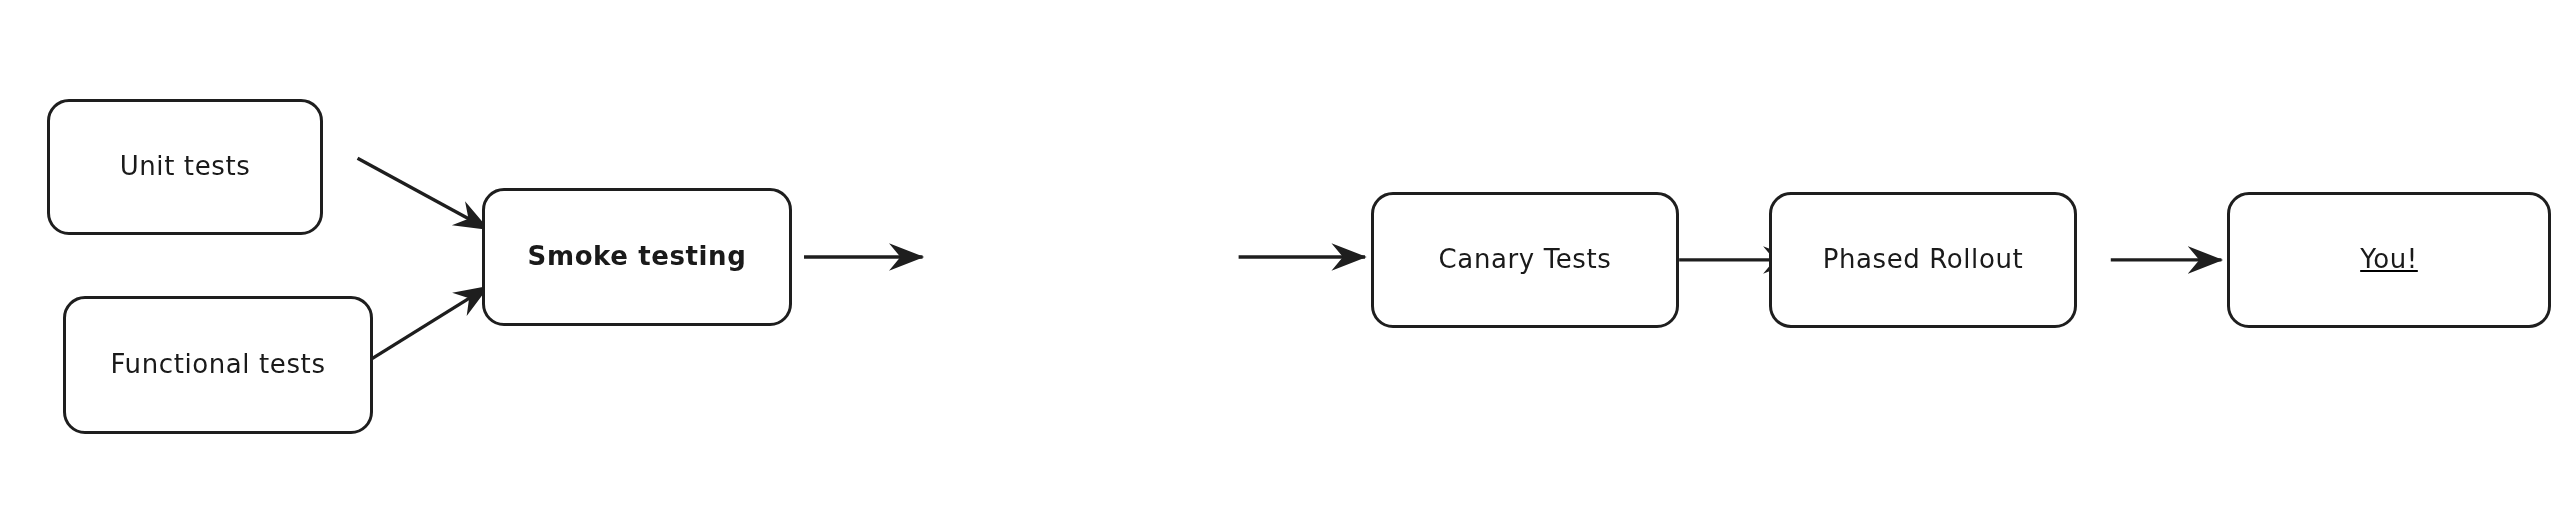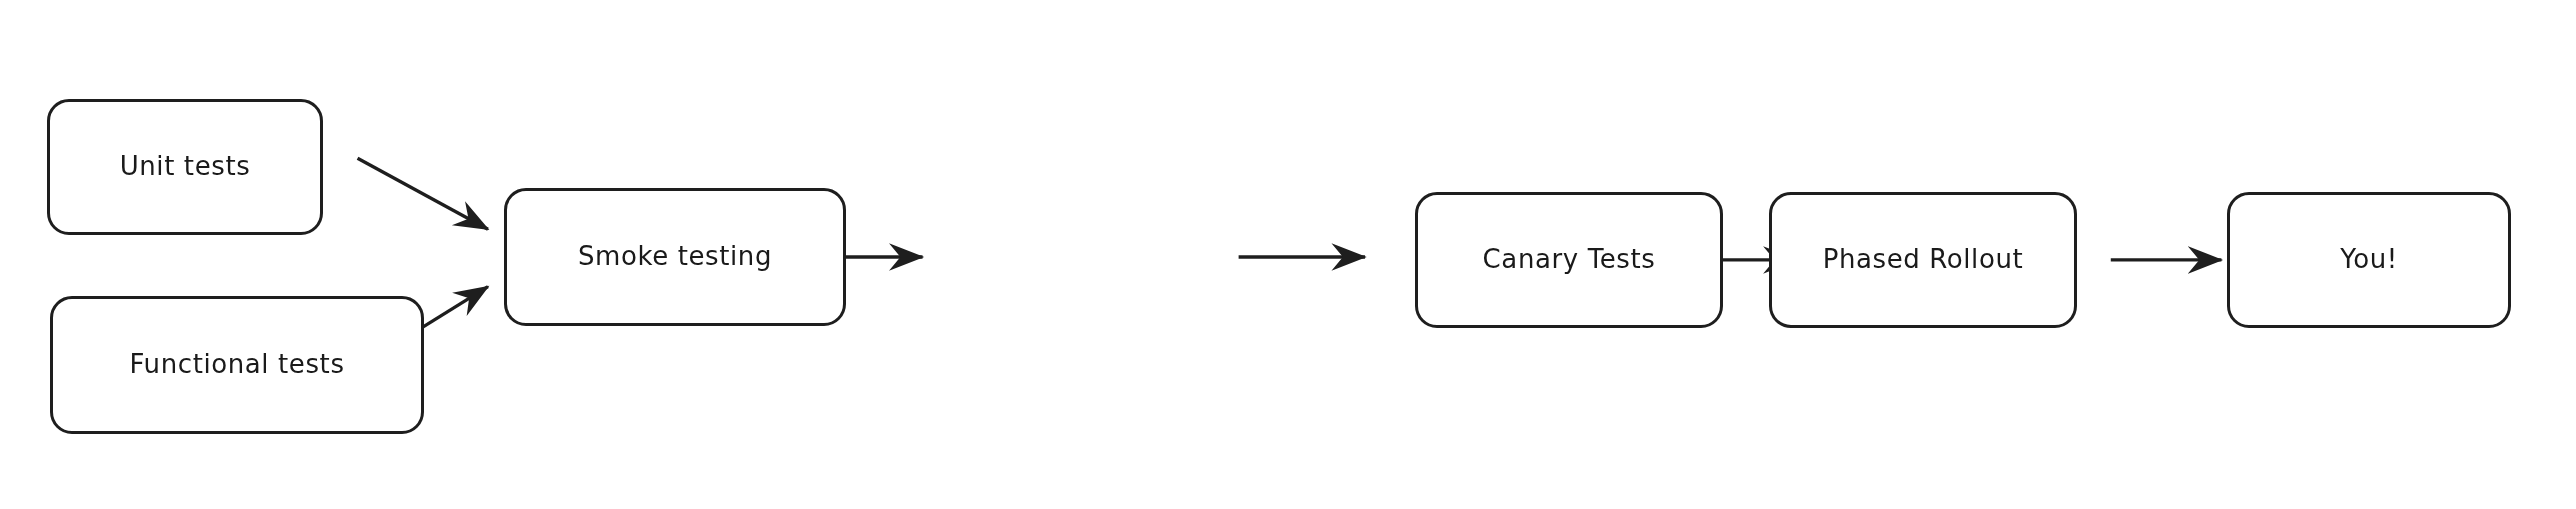--- a/index.html
+++ b/index.html
@@ -41,26 +41,26 @@
     font-family: "DejaVu Sans", sans-serif;
     font-size: 26px;
     line-height: 1.38;
     color: #1a1a1a;
     letter-spacing: 0.6px;
     white-space: pre-line;
     padding: 0 10px;
   }
   
   #node-unit        { left: 47px;   top: 91px;  width: 276px; height: 136px; margin-top: 8px; }
-  #node-functional  { left: 50px;   top: 296px; width: 374px; height: 138px; }
-  #node-smoke       { left: 504px;  top: 188px; width: 342px; height: 138px; }
+  #node-functional  { left: 63px;   top: 296px; width: 310px; height: 138px; }
+  #node-smoke       { left: 482px;  top: 188px; width: 310px; height: 138px; font-weight: bold; }
   #node-dbt         { left: 928px;  top: 184px; width: 310px; height: 142px; }
-  #node-canary      { left: 1371px; top: 192px; width: 308px; height: 136px; margin-left: 44px; }
+  #node-canary      { left: 1371px; top: 192px; width: 308px; height: 136px; }
   #node-phased      { left: 1769px; top: 192px; width: 308px; height: 136px; }
-  #node-you         { left: 2227px; top: 192px; width: 284px; height: 136px; }
+  #node-you         { left: 2227px; top: 192px; width: 324px; height: 136px; text-decoration: underline; }
 </style>
 </head>
 <body>
 
 <div id="canvas">
 
   <svg id="edges" viewBox="0 0 2608 516" xmlns="http://www.w3.org/2000/svg">
     <defs>
       <marker id="arrowhead" markerWidth="11" markerHeight="9" refX="10" refY="4.5" orient="auto" markerUnits="strokeWidth">
         <path d="M 0 0.4 L 10.5 4.5 L 0 8.6 L 3.4 4.5 Z" fill="#1e1e1e"></path>

